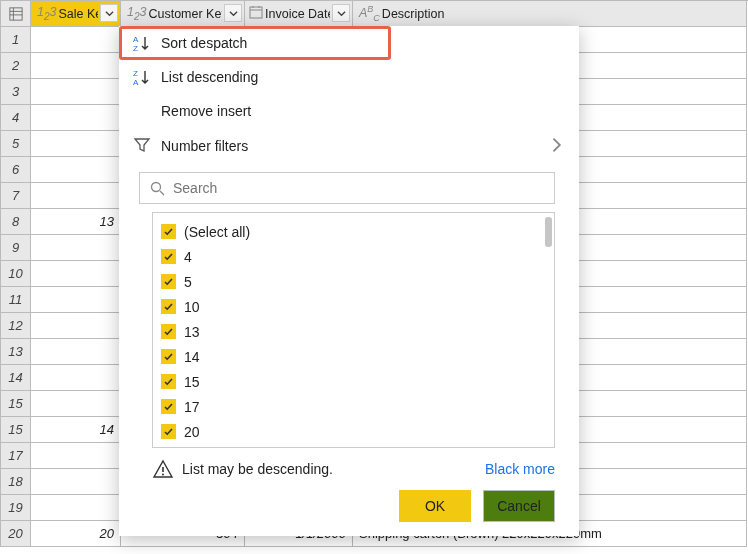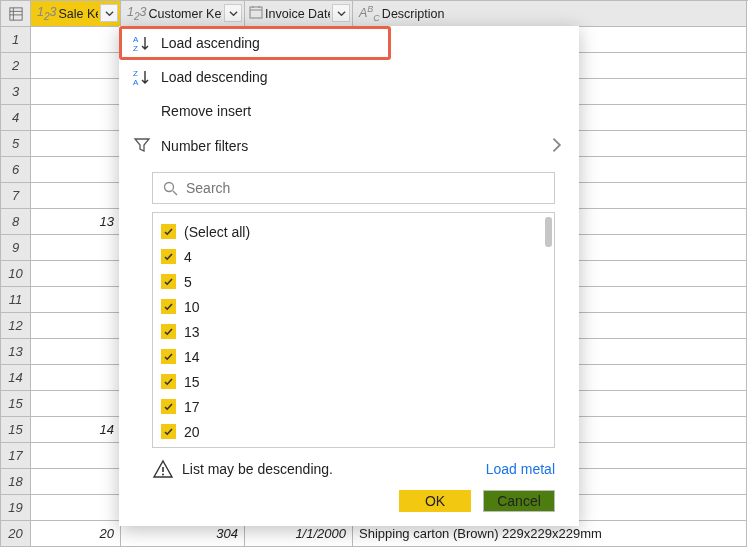--- a/index.html
+++ b/index.html
@@ -68,21 +68,21 @@
   }
   .menu-item svg { width:18px; height:18px; flex-shrink:0; }
   .menu-item .sp { width:18px; }
   .menu-item.nf { justify-content: space-between; }
   .menu-item.nf .lead { display:flex; align-items:flex-end; gap:10px; }
   .highlight {
     position:absolute; left:0; top:0; width:272px; height:34px;
     border:3px solid #e8624a; border-radius:3px; pointer-events:none;
   }
   .search {
-    margin: 10px 24px 8px 33px;
+    margin: 10px 24px 8px 20px;
     border:1px solid #ccc; display:flex; align-items:center;
     height:32px; padding:0 10px; gap:8px;
   }
   .search input { border:none; outline:none; flex:1; font-size:14px; color:#777; }
   .listwrap {
     margin: 4px 24px 4px 33px;
     border:1px solid #ccc; height: 236px; position:relative;
     padding:6px 8px;
   }
   .opt { display:flex; align-items:center; gap:8px; height:25px; font-size:14px; }
@@ -99,21 +99,21 @@
     margin: 10px 24px 10px 33px;
     display:flex; align-items:center; justify-content:space-between;
     font-size:14px;
   }
   .warnrow .wl { display:flex; align-items:center; gap:8px; }
   .warnrow .lm { color:#1a73e8; cursor:pointer; }
   .btnrow {
     margin: 0 24px 0 33px; display:flex; justify-content:flex-end; gap:12px;
   }
   .btn {
-    min-width:72px; height:22px; display:flex; align-items:center;
+    min-width:72px; height:32px; display:flex; align-items:center;
     justify-content:center; font-size:14px; cursor:pointer;
   }
   .btn.ok { background:#f2c811; }
   .btn.cancel { border:1px solid #bbb; background:#4d7c0f; }
 </style>
 </head>
 <body>
 
 <div class="grid">
 
@@ -265,29 +265,29 @@
   </div>
 
 <div class="panel">
   <div class="highlight"></div>
   <div class="menu-item">
     <svg viewBox="0 0 18 18">
         <text x="0" y="8" font-size="8" fill="#1a73e8">A</text>
         <text x="0" y="17" font-size="8" fill="#1a73e8">Z</text>
         <path d="M12 3 v12 M9 12 l3 3 l3 -3" fill="none" stroke="#333" stroke-width="1.4"></path>
       </svg>
-    <span>Load ascending</span>
+    <span>Sort despatch</span>
   </div>
   <div class="menu-item">
     <svg viewBox="0 0 18 18">
         <text x="0" y="8" font-size="8" fill="#1a73e8">Z</text>
         <text x="0" y="17" font-size="8" fill="#1a73e8">A</text>
         <path d="M12 3 v12 M9 12 l3 3 l3 -3" fill="none" stroke="#333" stroke-width="1.4"></path>
       </svg>
-    <span>Load descending</span>
+    <span>List descending</span>
   </div>
   <div class="menu-item">
     <span class="sp"></span>
     <span>Remove insert</span>
   </div>
   <div class="menu-item nf">
     <div class="lead">
       <svg viewBox="0 0 18 18">
           <path d="M2 3 h14 l-5 6 v6 l-4 -2 v-4 z" fill="none" stroke="#555" stroke-width="1.3"></path>
         </svg>
@@ -385,21 +385,21 @@
 
   <div class="warnrow">
     <div class="wl">
       <svg width="22" height="22" viewBox="0 0 22 22">
           <path d="M11 3 L20 19 H2 Z" fill="none" stroke="#333" stroke-width="1.4"></path>
           <line x1="11" y1="9" x2="11" y2="14" stroke="#333" stroke-width="1.6"></line>
           <circle cx="11" cy="16.5" r="1" fill="#333"></circle>
         </svg>
       <span>List may be descending.</span>
     </div>
-    <span class="lm">Load metal</span>
+    <span class="lm">Black more</span>
   </div>
 
   <div class="btnrow">
     <div class="btn ok">
         <span>OK</span>
       </div>
     <div class="btn cancel">
         <span>Cancel</span>
       </div>
   </div>

